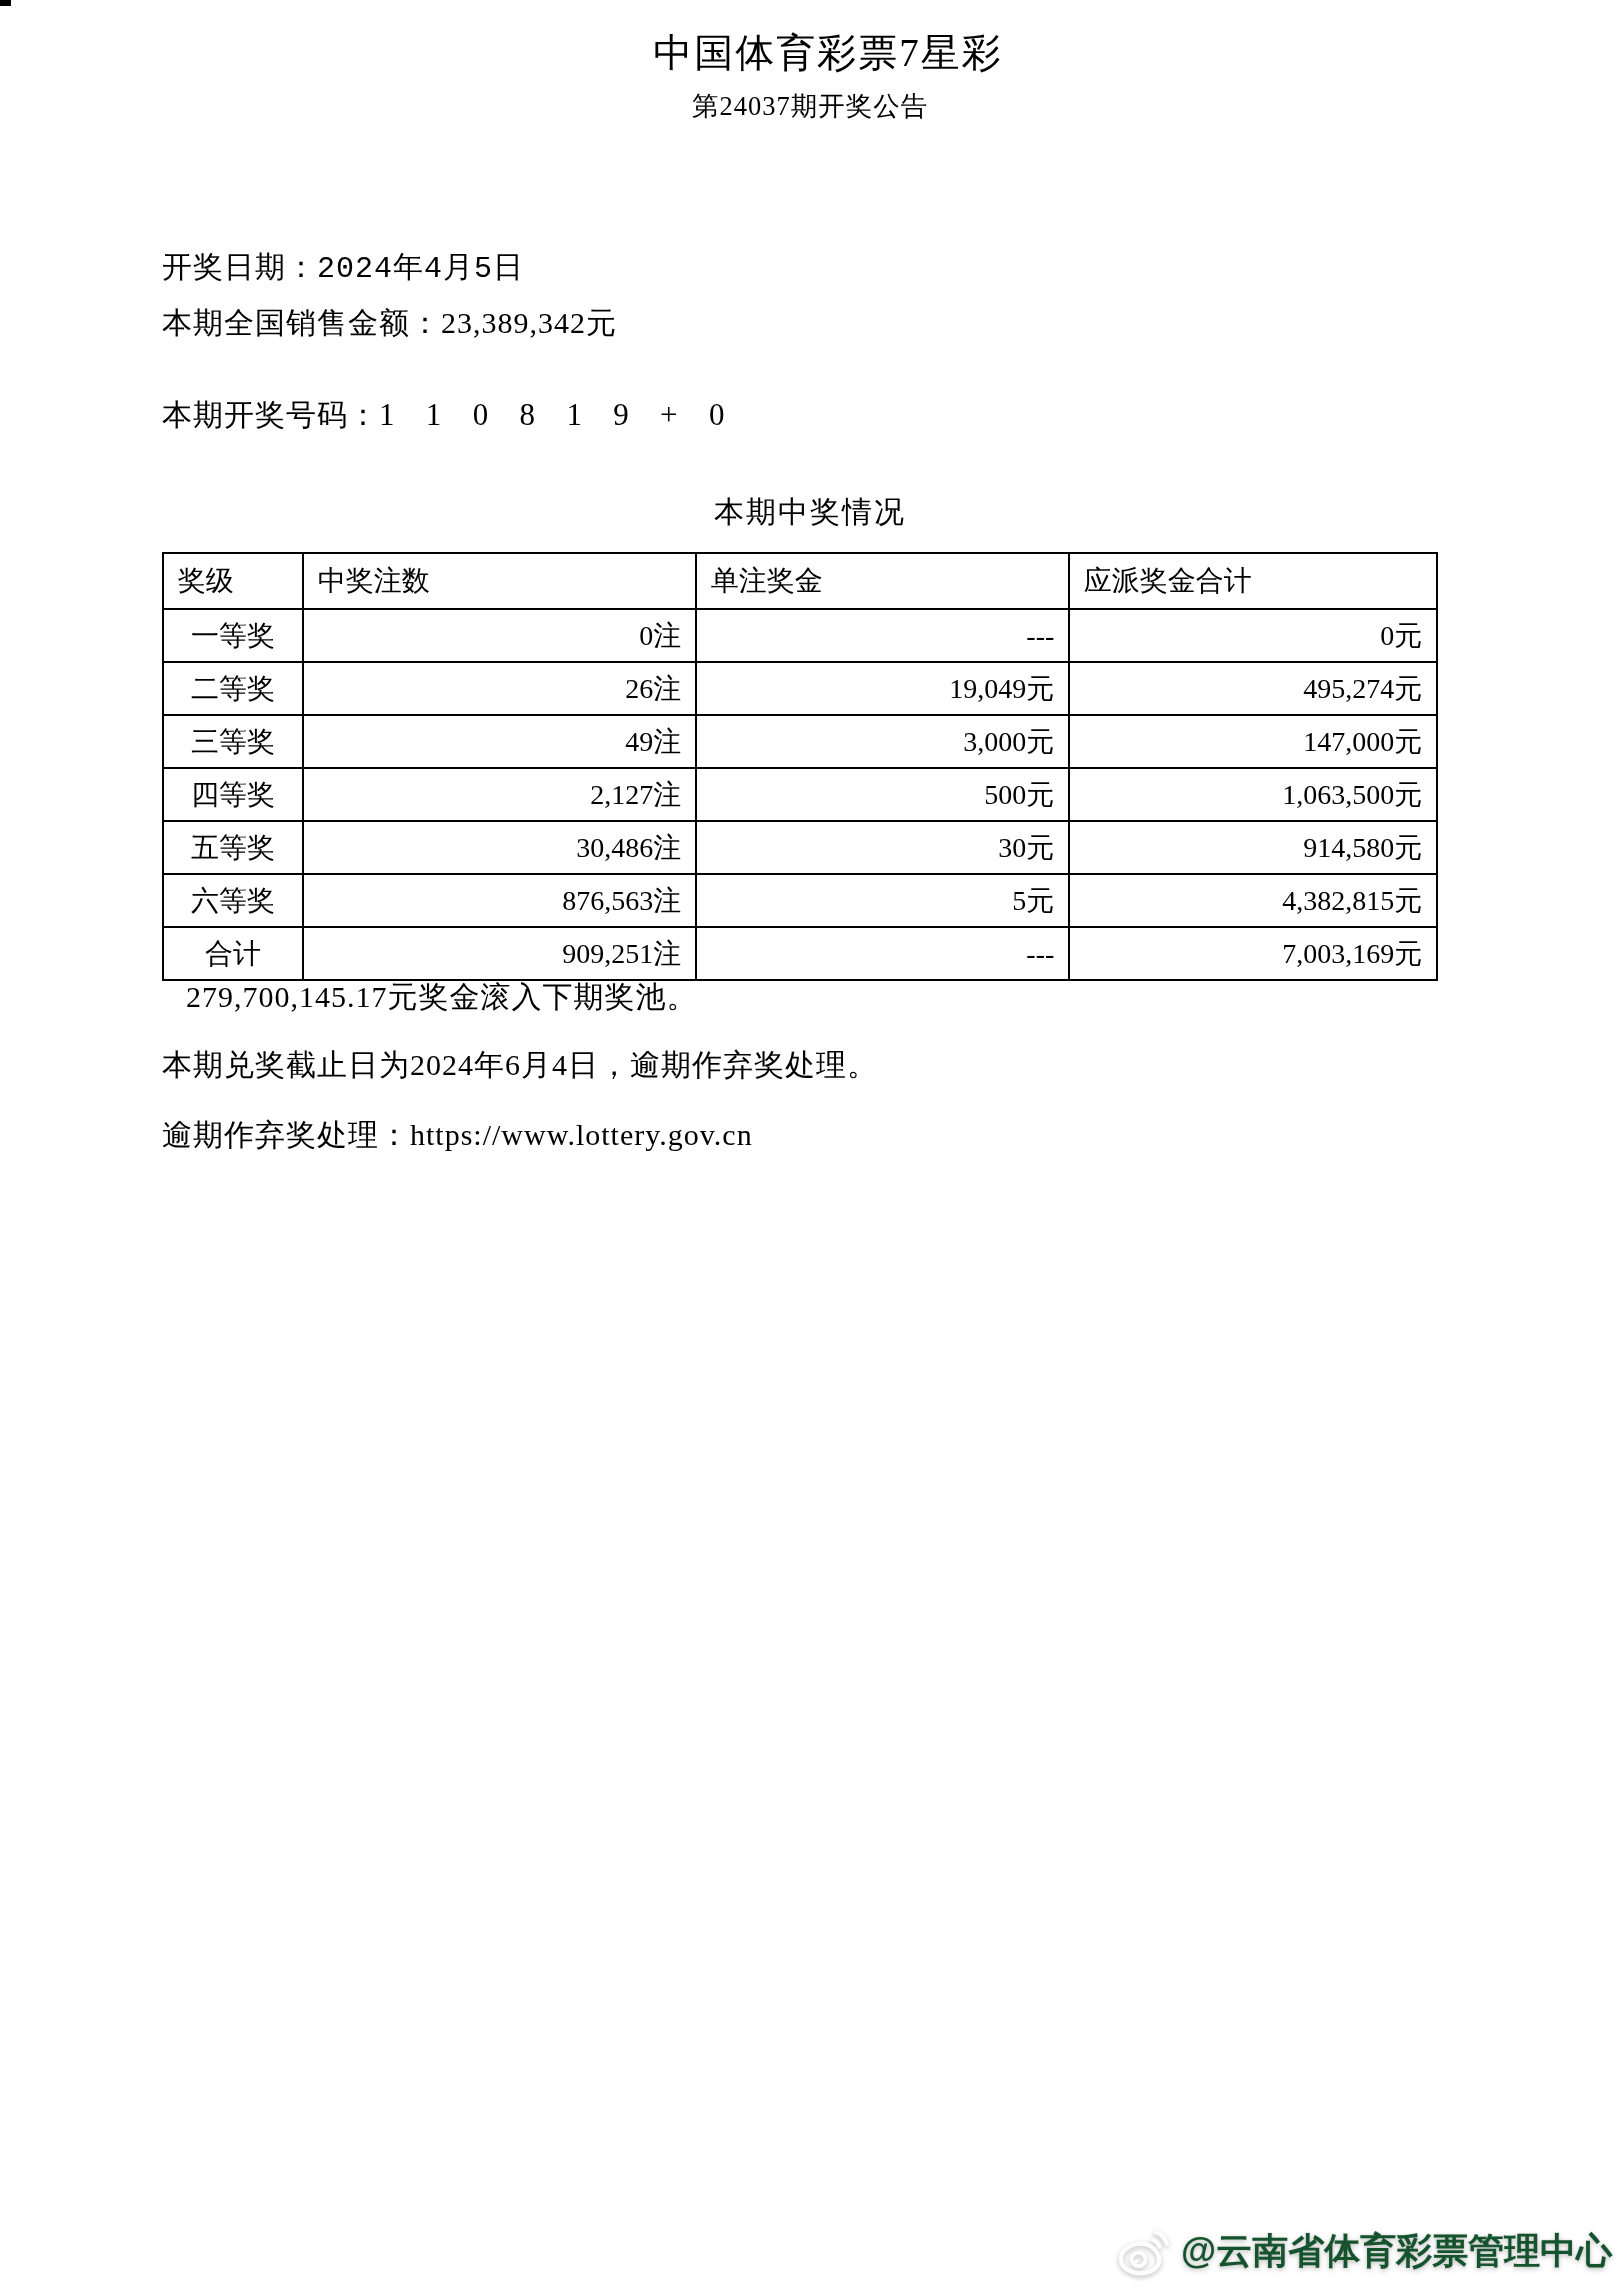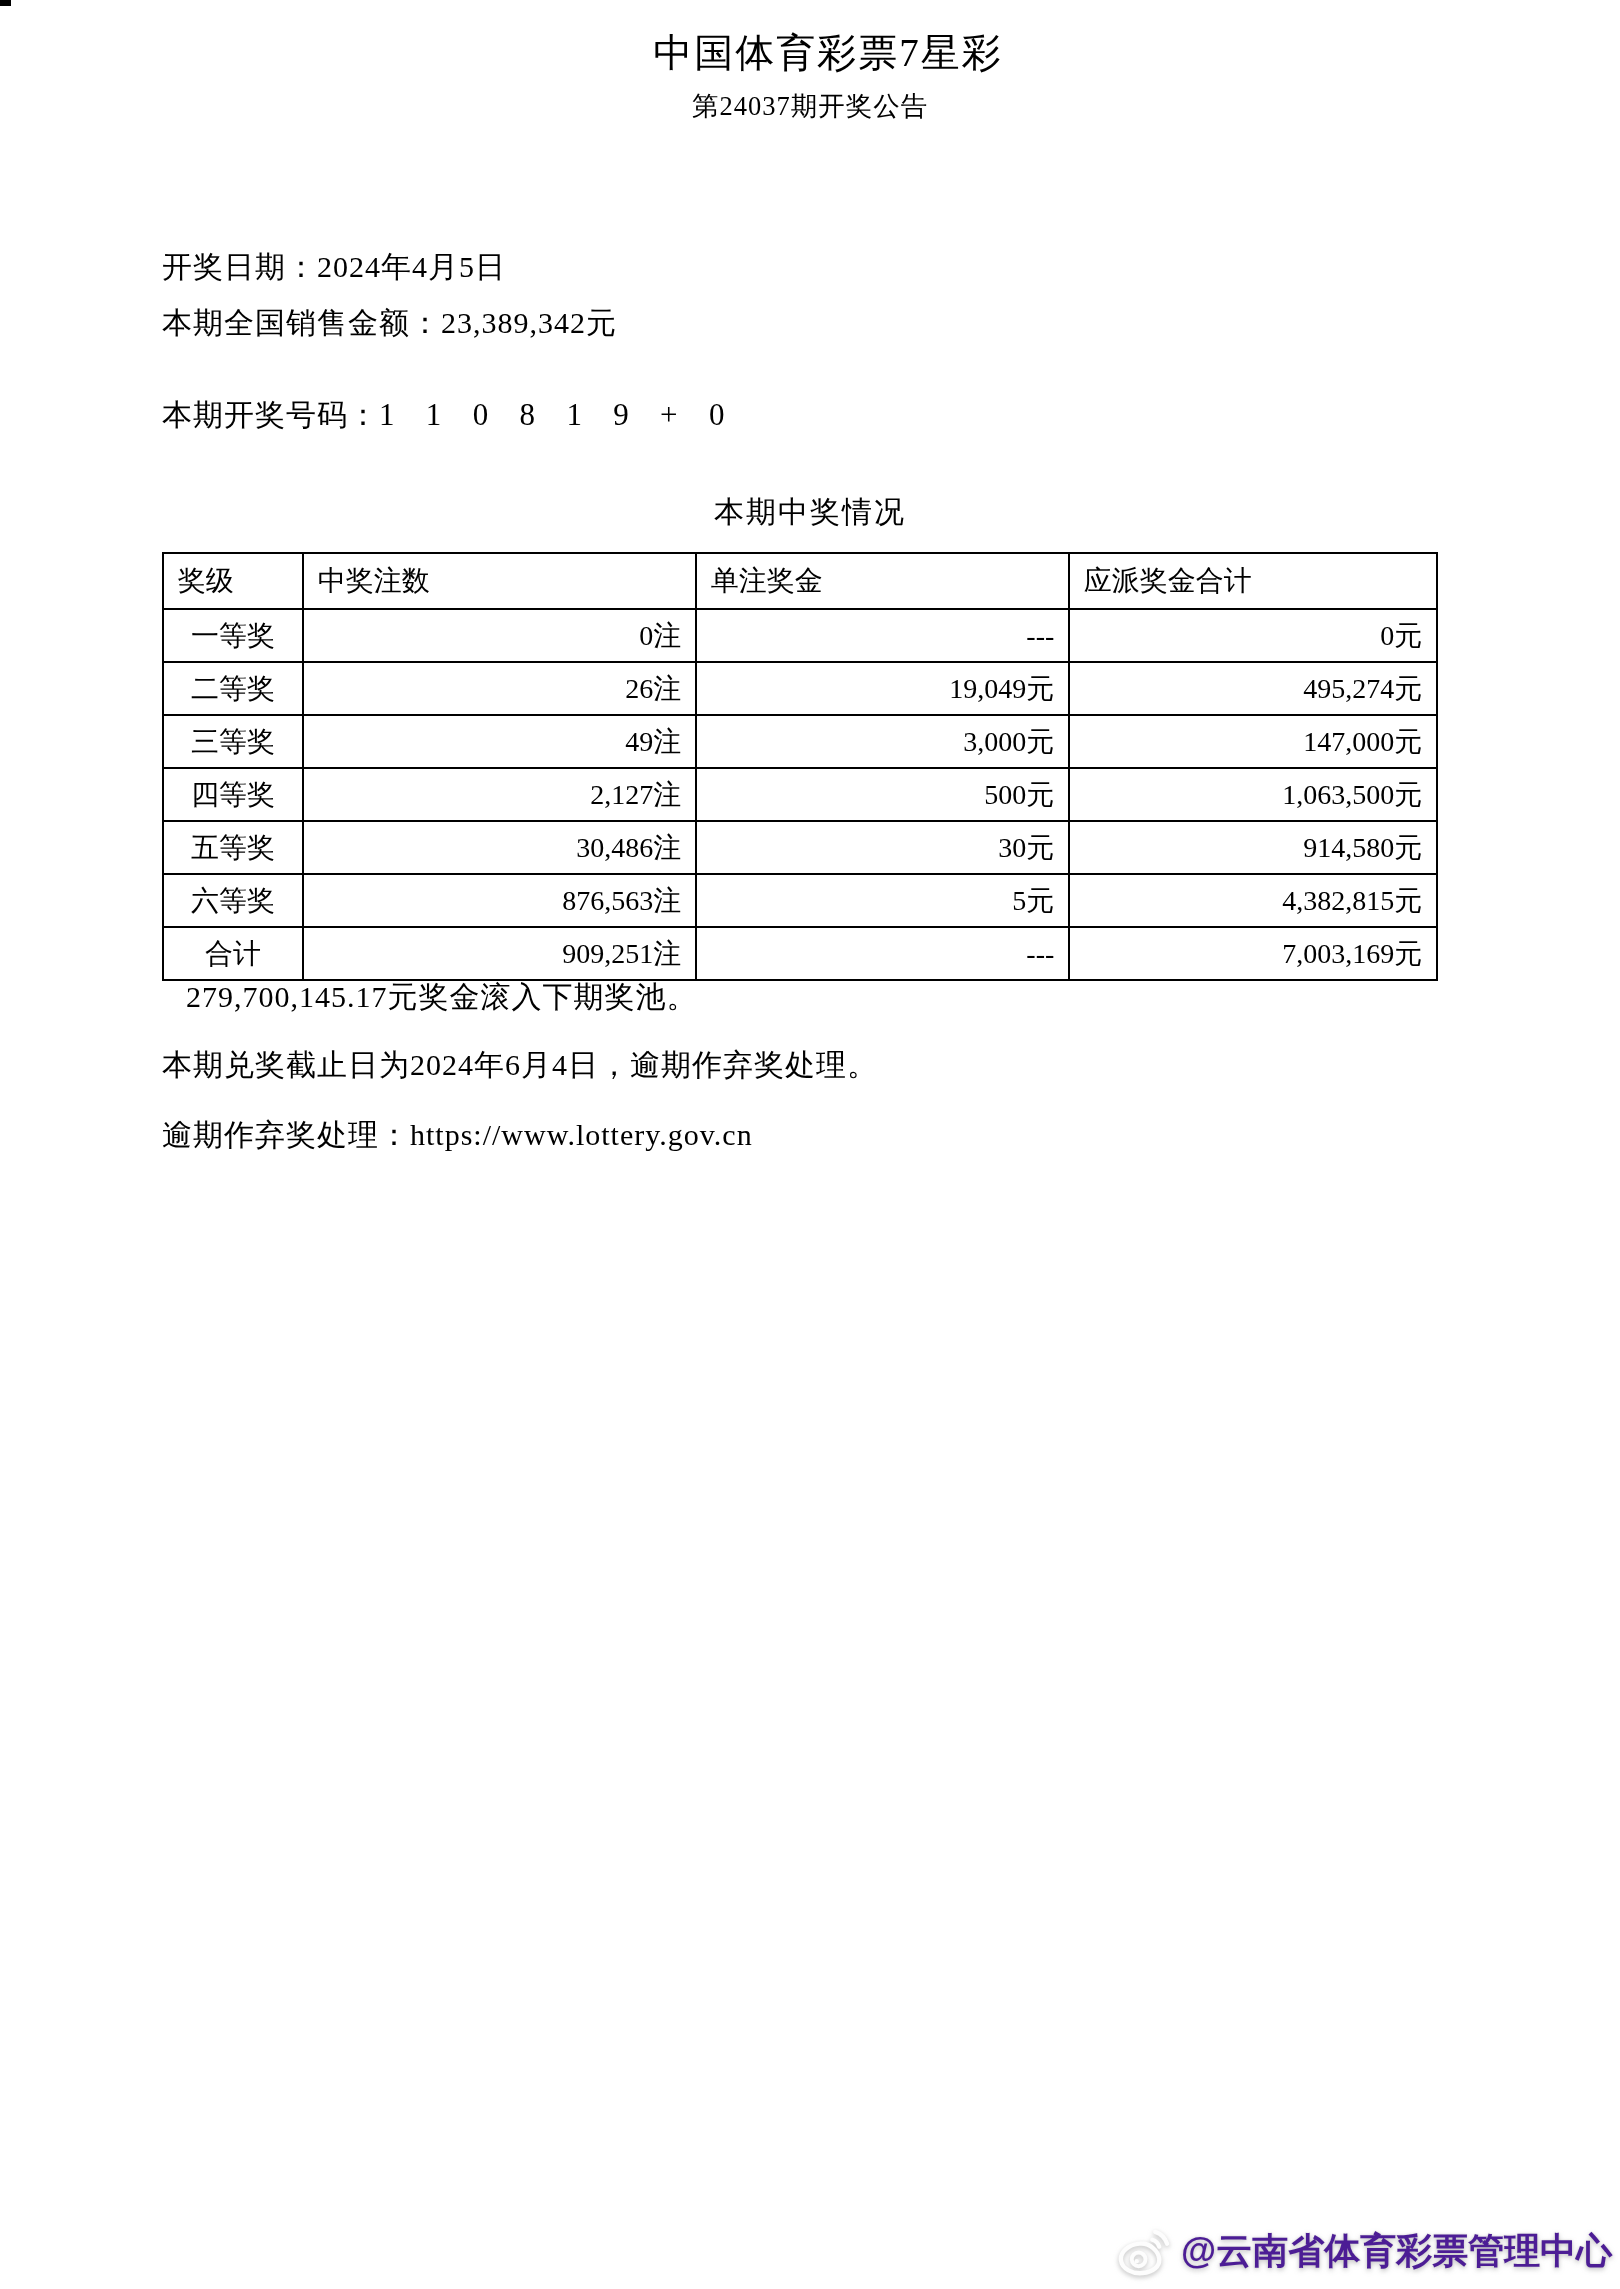--- a/index.html
+++ b/index.html
@@ -17,21 +17,21 @@
   }
   .doc-title{
     position:absolute;top:25.5px;left:0;width:100%;
     text-align:center;font-size:39px;letter-spacing:2px;padding-left:18px;
   }
   .doc-subtitle{
     position:absolute;top:88px;left:0;width:100%;
     text-align:center;font-size:26.5px;letter-spacing:1px;
   }
   .info-line{position:absolute;left:162px;font-size:30px;letter-spacing:1px;white-space:nowrap;}
-  .line-date{top:247px;}
+  .line-date{top:247px;font-family:Liberation Mono, monospace;}
   .line-sales{top:303px;}
   .line-numbers{top:395px;}
   .spaced-numbers{letter-spacing:11.8px;font-size:31px;}
   .table-caption{
     position:absolute;top:492px;left:0;width:100%;
     text-align:center;font-size:30px;letter-spacing:2px;font-family:Liberation Mono, monospace;
   }
   table.prize{
     position:absolute;left:162px;top:552px;
     width:1274px;border-collapse:collapse;table-layout:fixed;
@@ -55,21 +55,21 @@
   table.prize td.num{text-align:right;}
   .footer-line{position:absolute;left:162px;font-size:30px;letter-spacing:1px;white-space:nowrap;}
   .line-rollover{top:977px;margin-left:24px;}
   .line-deadline{top:1045px;}
   .line-website{top:1115px;}
   .watermark{
     position:absolute;right:7.8px;top:2227px;
     display:flex;align-items:center;gap:9.8px;
     font-family:"Liberation Sans","DejaVu Sans",sans-serif;
     font-size:36px;font-weight:bold;
-    color:#4c1d95;
+    color:#14532d;
     text-shadow:0 2px 4.9px rgba(140,140,140,0.55), 0 0 2px rgba(160,160,160,0.35);
     white-space:nowrap;
   }
   .weibo-icon-svg{
     width:53px;height:49px;
     filter:drop-shadow(0 2px 2.9px rgba(140,140,140,0.55));
   }
 </style>
 </head>
 <body>

